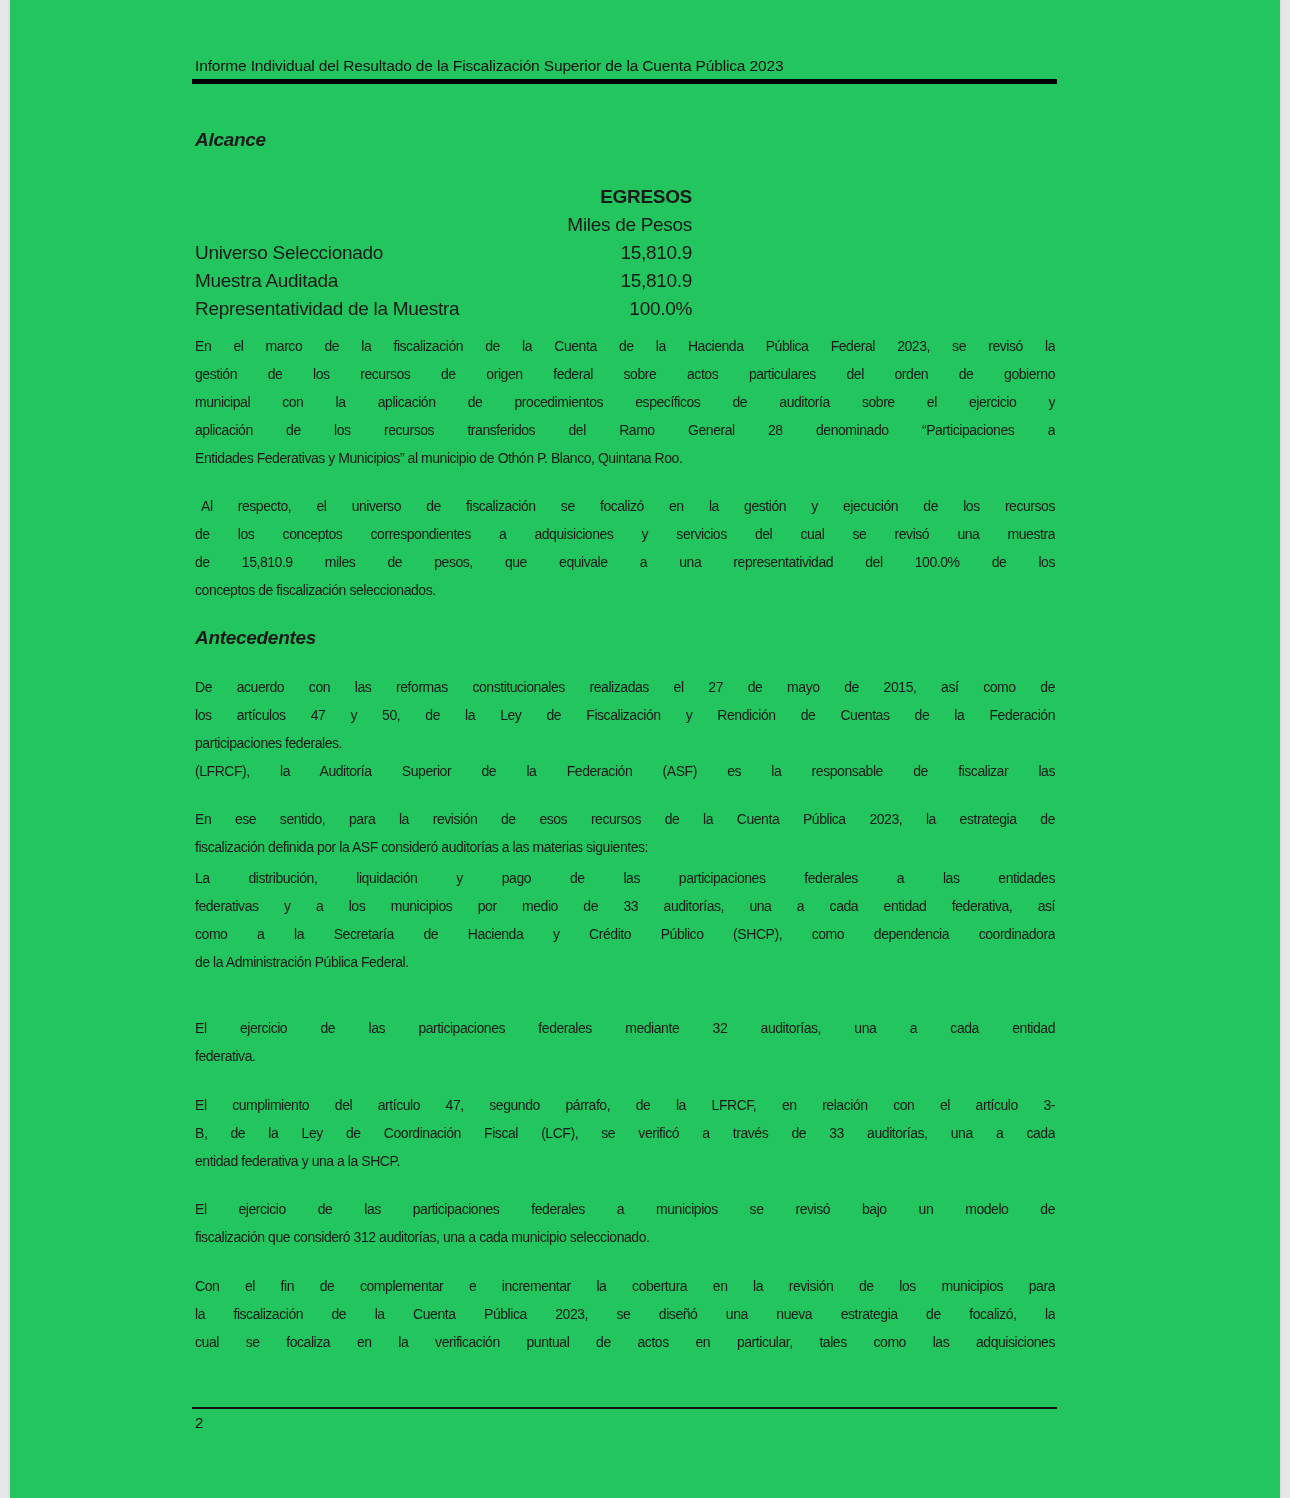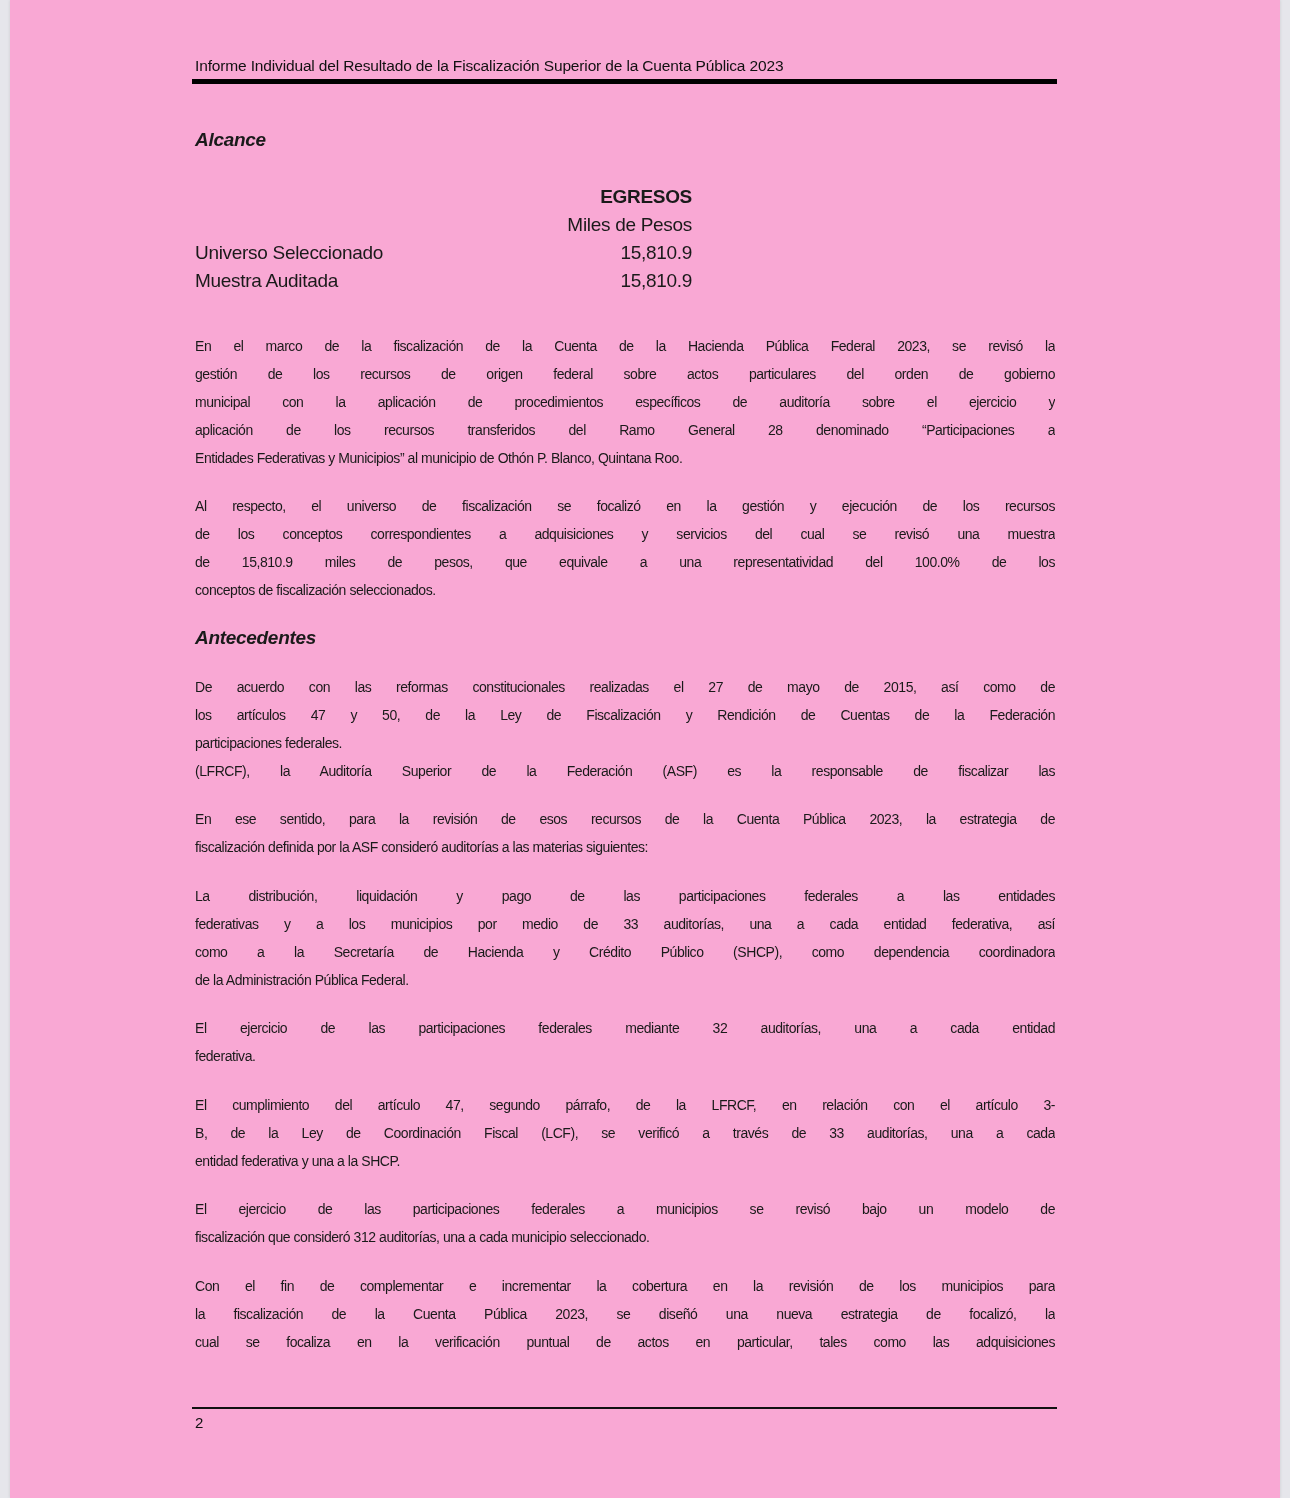--- a/index.html
+++ b/index.html
@@ -4,21 +4,21 @@
 <style>
   html, body { margin: 0; padding: 0; }
   body {
     width: 1290px; height: 1498px; overflow: hidden;
     background: #e6e6eb;
     font-family: "Liberation Sans", sans-serif;
     color: #1a1a1a;
   }
   .page {
     position: absolute; left: 10px; top: 0; width: 1270px; height: 1498px;
-    background: #f9a8d4;
+    background: #22c55e;
     box-shadow: 0 0 3px rgba(0,0,0,0.12);
   }
   .header-text {
     position: absolute; left: 185px; top: 57px;
     font-size: 15.5px; letter-spacing: -0.15px; color: #111;
   }
   .header-rule {
     position: absolute; left: 182px; top: 79px; width: 865px; height: 5px; background: #000;
   }
   .footer-rule {
@@ -59,52 +59,56 @@
       <span class="val">Miles de Pesos</span>
     </div>
     <div class="trow">
       <span class="lbl">Universo Seleccionado</span>
       <span class="val">15,810.9</span>
     </div>
     <div class="trow">
       <span class="lbl">Muestra Auditada</span>
       <span class="val">15,810.9</span>
     </div>
+    <div class="trow">
+      <span class="lbl">Representatividad de la Muestra</span>
+      <span class="val">100.0%</span>
+    </div>
   </div>
 
   <div class="para" style="top:332px">
     <div class="line" style="white-space: normal; letter-spacing: -0.45px; height: 28px; overflow: hidden;">En el marco de la fiscalización de la Cuenta de la Hacienda Pública Federal 2023, se revisó la</div>
     <div class="line" style="white-space: normal; letter-spacing: -0.45px; height: 28px; overflow: hidden;">gestión de los recursos de origen federal sobre actos particulares del orden de gobierno</div>
     <div class="line" style="white-space: normal; letter-spacing: -0.45px; height: 28px; overflow: hidden;">municipal con la aplicación de procedimientos específicos de auditoría sobre el ejercicio y</div>
     <div class="line" style="white-space: normal; letter-spacing: -0.45px; height: 28px; overflow: hidden;">aplicación de los recursos transferidos del Ramo General 28 denominado “Participaciones a</div>
     <div class="line last" style="white-space: normal; letter-spacing: -0.45px; height: 28px; overflow: hidden;">Entidades Federativas y Municipios” al municipio de Othón P. Blanco, Quintana Roo.</div>
   </div>
 
   <div class="para" style="top:492px">
-    <div class="line" style="white-space: normal; letter-spacing: -0.45px; height: 28px; overflow: hidden;">Al respecto, el universo de fiscalización se focalizó en la gestión y ejecución de los recursos</div>
+    <div class="line" style="white-space: normal; letter-spacing: -0.45px; height: 28px; overflow: hidden; margin-left: 6px;">Al respecto, el universo de fiscalización se focalizó en la gestión y ejecución de los recursos</div>
     <div class="line" style="white-space: normal; letter-spacing: -0.45px; height: 28px; overflow: hidden;">de los conceptos correspondientes a adquisiciones y servicios del cual se revisó una muestra</div>
     <div class="line" style="white-space: normal; letter-spacing: -0.45px; height: 28px; overflow: hidden;">de 15,810.9 miles de pesos, que equivale a una representatividad del 100.0% de los</div>
     <div class="line last" style="white-space: normal; letter-spacing: -0.45px; height: 28px; overflow: hidden;">conceptos de fiscalización seleccionados.</div>
   </div>
 
   <div class="heading" style="top:627px">Antecedentes</div>
 
   <div class="para" style="top:673px">
     <div class="line" style="white-space: normal; letter-spacing: -0.45px; height: 28px; overflow: hidden;">De acuerdo con las reformas constitucionales realizadas el 27 de mayo de 2015, así como de</div>
     <div class="line" style="white-space: normal; letter-spacing: -0.45px; height: 28px; overflow: hidden;">los artículos 47 y 50, de la Ley de Fiscalización y Rendición de Cuentas de la Federación</div>
     <div class="line last" style="white-space: normal; letter-spacing: -0.45px; height: 28px; overflow: hidden;">participaciones federales.</div>
     <div class="line" style="white-space: normal; letter-spacing: -0.45px; height: 28px; overflow: hidden;">(LFRCF), la Auditoría Superior de la Federación (ASF) es la responsable de fiscalizar las</div>
   </div>
 
   <div class="para" style="top:805px">
     <div class="line" style="white-space: normal; letter-spacing: -0.45px; height: 28px; overflow: hidden;">En ese sentido, para la revisión de esos recursos de la Cuenta Pública 2023, la estrategia de</div>
     <div class="line last" style="white-space: normal; letter-spacing: -0.45px; height: 28px; overflow: hidden;">fiscalización definida por la ASF consideró auditorías a las materias siguientes:</div>
   </div>
 
-  <div class="para" style="top:882px">
+  <div class="para" style="top:864px">
     <div class="line" style="white-space: normal; letter-spacing: -0.45px; height: 28px; overflow: hidden;">La distribución, liquidación y pago de las participaciones federales a las entidades</div>
     <div class="line" style="white-space: normal; letter-spacing: -0.45px; height: 28px; overflow: hidden;">federativas y a los municipios por medio de 33 auditorías, una a cada entidad federativa, así</div>
     <div class="line" style="white-space: normal; letter-spacing: -0.45px; height: 28px; overflow: hidden;">como a la Secretaría de Hacienda y Crédito Público (SHCP), como dependencia coordinadora</div>
     <div class="line last" style="white-space: normal; letter-spacing: -0.45px; height: 28px; overflow: hidden;">de la Administración Pública Federal.</div>
   </div>
 
   <div class="para" style="top:1014px">
     <div class="line" style="white-space: normal; letter-spacing: -0.45px; height: 28px; overflow: hidden;">El ejercicio de las participaciones federales mediante 32 auditorías, una a cada entidad</div>
     <div class="line last" style="white-space: normal; letter-spacing: -0.45px; height: 28px; overflow: hidden;">federativa.</div>
   </div>

